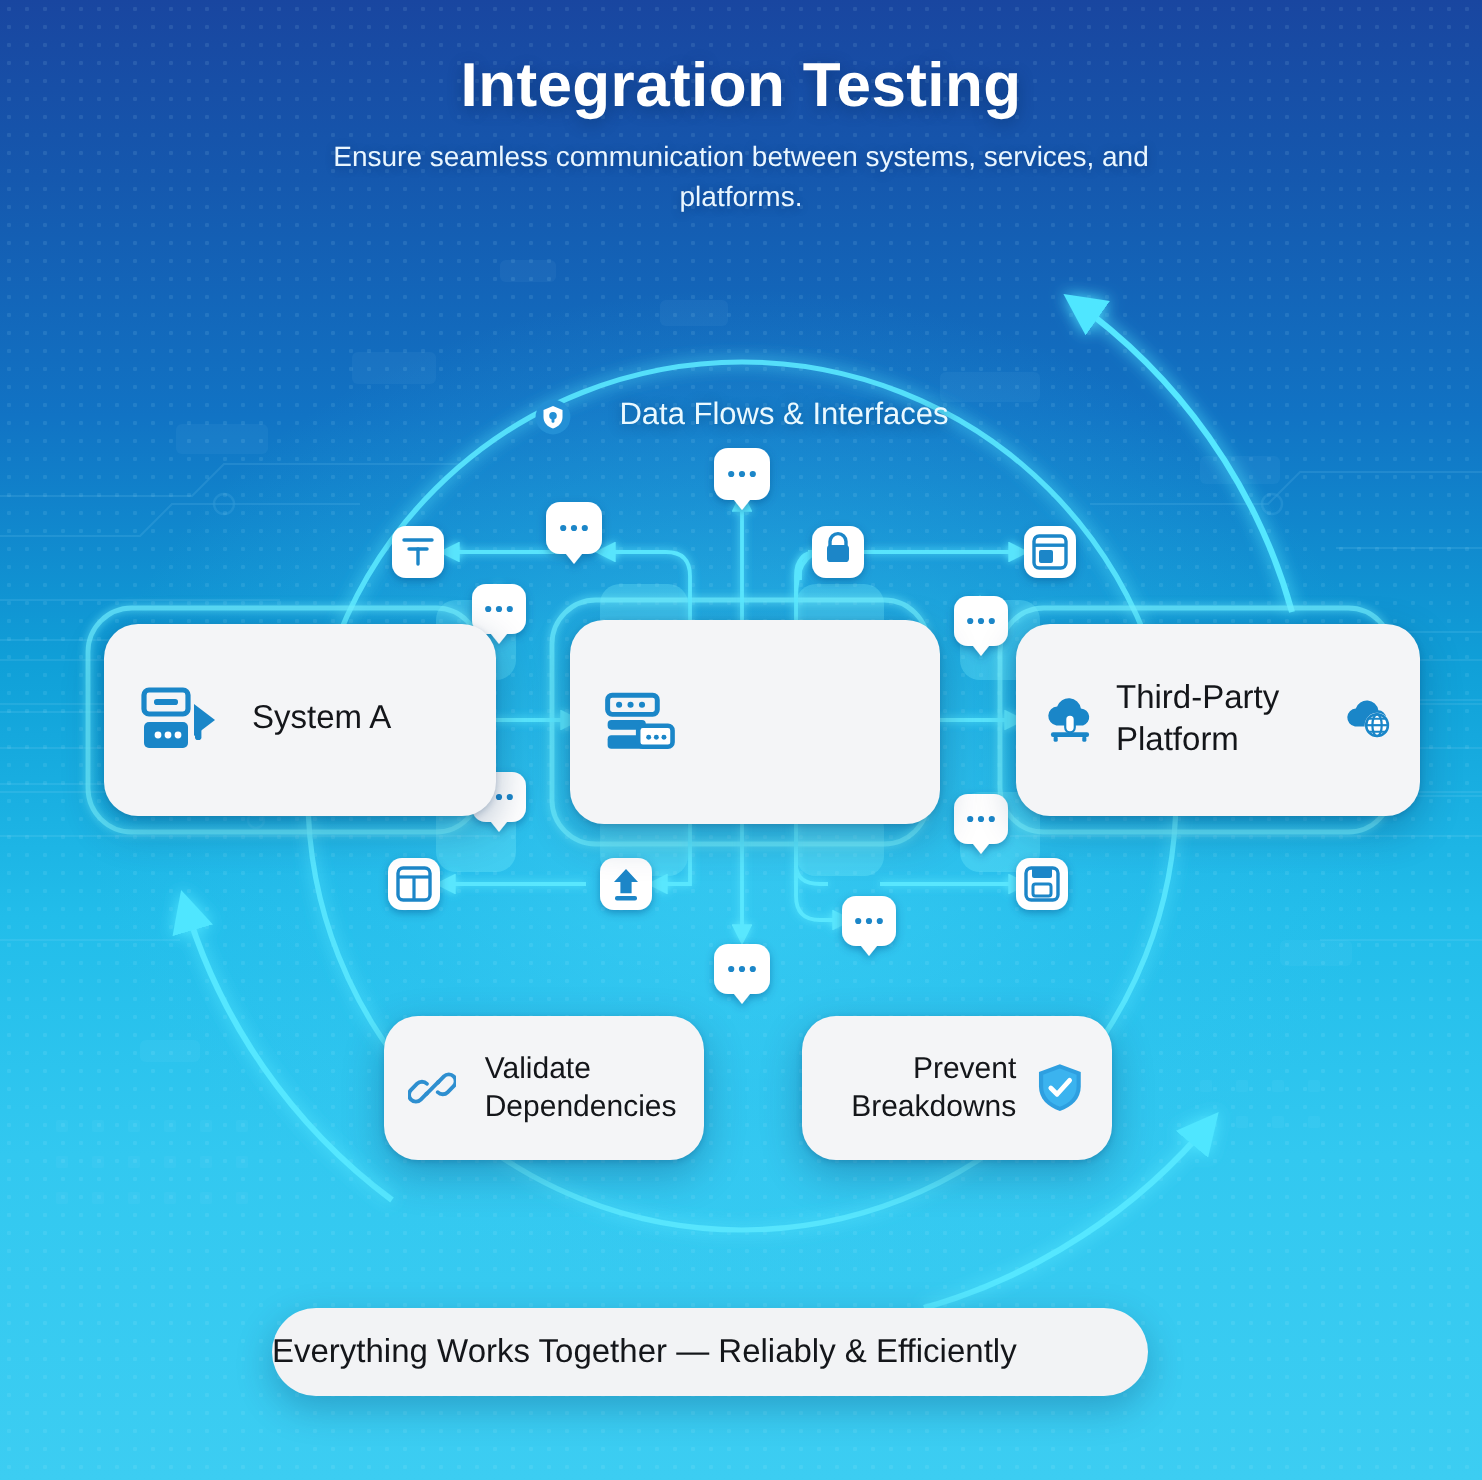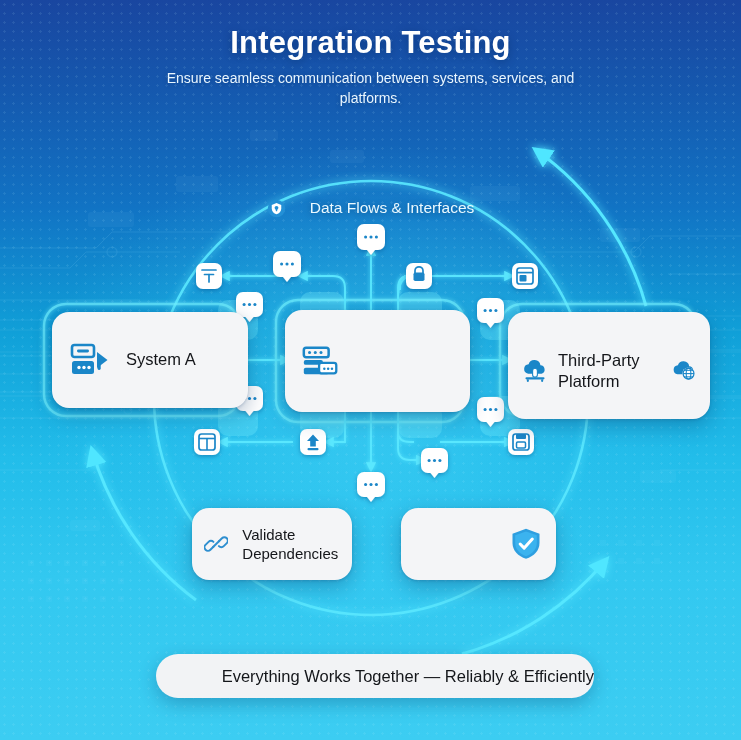--- a/index.html
+++ b/index.html
@@ -67,32 +67,32 @@
   .card{
     position:absolute;background:#f4f5f7;border-radius:17px;
     box-shadow:0 7px 20px rgba(3,45,95,.30), 0 1px 3px rgba(3,45,95,.2);
     display:flex;align-items:center;
   }
   .card .label{
     color:#14161a;font-size:16.5px;line-height:1.28;
   }
   #card-system-a{left:52px;top:312px;width:180px;height:96px;padding:0 0 0 16px;gap:14px;}
   #card-service-bus{left:285px;top:310px;width:170px;height:102px;padding:0 0 0 15px;gap:12px;}
-  #card-third-party{left:508px;top:312px;width:180px;height:96px;padding:11px 10px 0 12px;gap:8px;}
+  #card-third-party{left:508px;top:312px;width:180px;height:96px;padding:0 10px 0 12px;gap:8px;}
   #card-validate{left:192px;top:508px;width:148px;height:72px;padding:0 0 0 12px;gap:14px;}
   #card-prevent{left:401px;top:508px;width:143px;height:72px;padding:0 12px 0 0;gap:8px;
      justify-content:flex-end;}
   #card-validate .label,#card-prevent .label{font-size:15px;}
   #card-prevent .label{text-align:right;}
 
   
   .banner{
-    position:absolute;left:156px;top:654px;width:438px;height:44px;
+    position:absolute;left:136px;top:654px;width:438px;height:44px;
     background:#f2f3f5;border-radius:22px;
-    display:flex;align-items:center;justify-content:flex-end;
+    display:flex;align-items:center;justify-content:flex-start;
     box-shadow:0 6px 18px rgba(3,45,95,.28);
   }
   .banner .txt{font-size:16.5px;color:#14161a;}
 
   .ic{display:block;}
 </style>
 </head>
 <body>
 
 <div id="stage">
@@ -459,20 +459,21 @@
       <g fill="none" stroke="#2e8fd0" stroke-width="3.2" stroke-linecap="round">
         <path d="M15.5 24.5 L10.5 29.5 a5.6 5.6 0 0 1-8-8 L7.5 16.5 a5.6 5.6 0 0 1 8 0"></path>
         <path d="M24.5 15.5 L29.5 10.5 a5.6 5.6 0 0 1 8 8 L32.5 23.5 a5.6 5.6 0 0 1-8 0"></path>
         <path d="M15 25 L25 15"></path>
       </g>
     </svg>
     <span class="label">Validate Dependencies</span>
   </div>
 
   <div class="card" id="card-prevent">
+    <span class="label">Prevent Breakdowns</span>
     <svg class="ic" width="36" height="36" viewBox="0 0 40 40">
       <path d="M20 3 L35 8.5 V19 c0 8.6-6.2 14.7-15 17.5 C11.2 33.7 5 27.6 5 19 V8.5 Z" fill="#2e9fe0"></path>
       <path d="M20 6 L32 10.4 V19 c0 7-5 12.1-12 14.5 C13 31.1 8 26 8 19 V10.4 Z" fill="#3bb3ef"></path>
       <path d="M13.5 20 L18 24.5 L27 14.5" fill="none" stroke="#ffffff" stroke-width="3.4" stroke-linecap="round" stroke-linejoin="round"></path>
     </svg>
   </div>
 
   <div class="banner">
     <span class="txt">Everything Works Together — Reliably &amp; Efficiently</span>
   </div>

